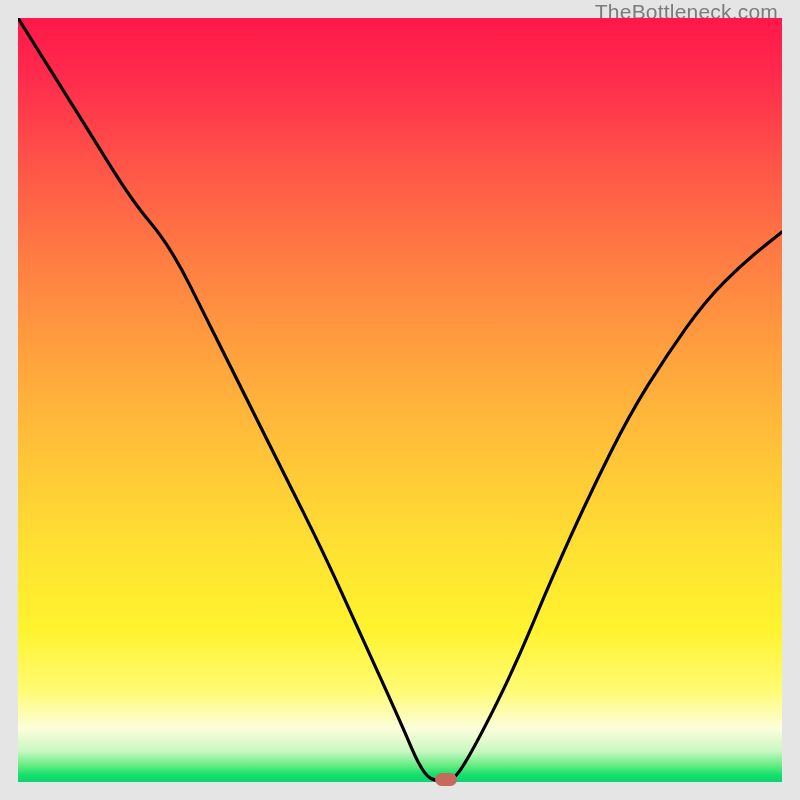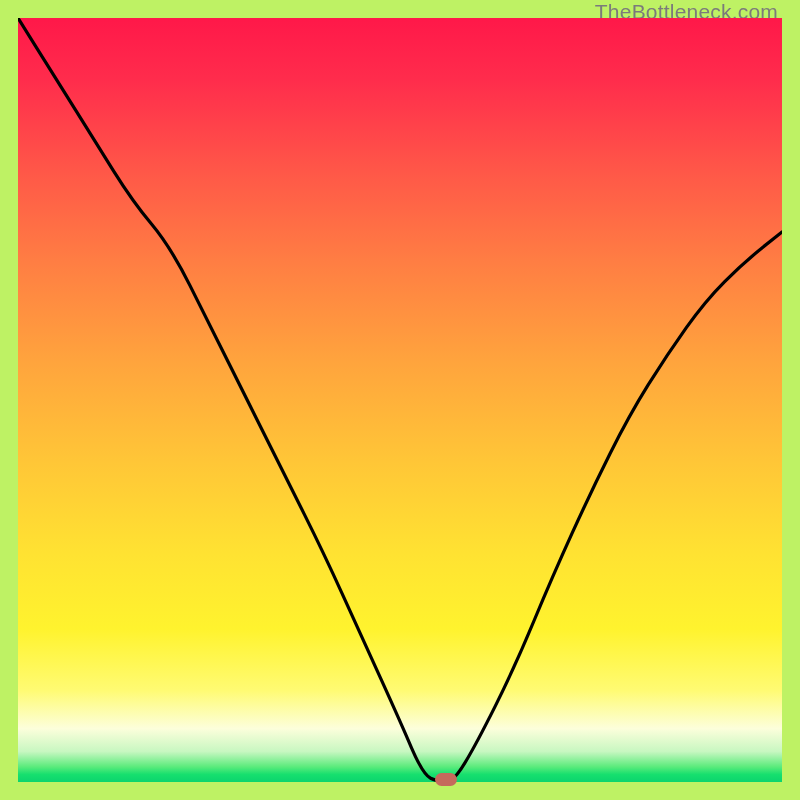--- a/index.html
+++ b/index.html
@@ -8,21 +8,21 @@
     width: 800px;
     height: 800px;
     background: #000;
     overflow: hidden;
     font-family: Arial, Helvetica, sans-serif;
   }
   .frame {
     position: relative;
     width: 800px;
     height: 800px;
-    background: #bef264;
+    background: #e5e5e5;
   }
   .plot-area {
     position: absolute;
     left: 18px;
     top: 18px;
     width: 764px;
     height: 764px;
     
     background: linear-gradient(
       to bottom,

